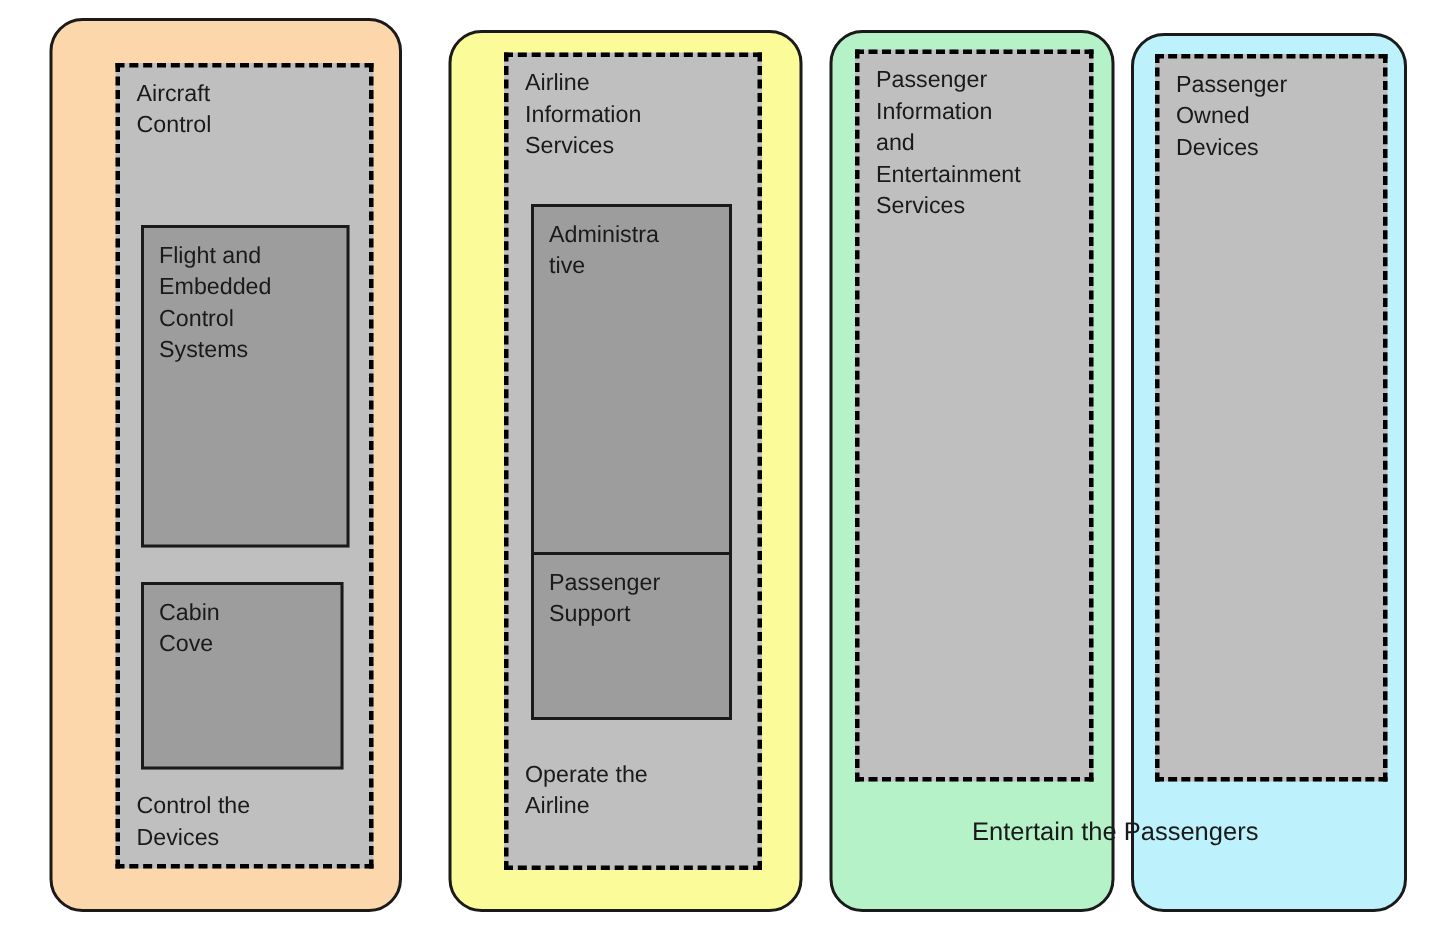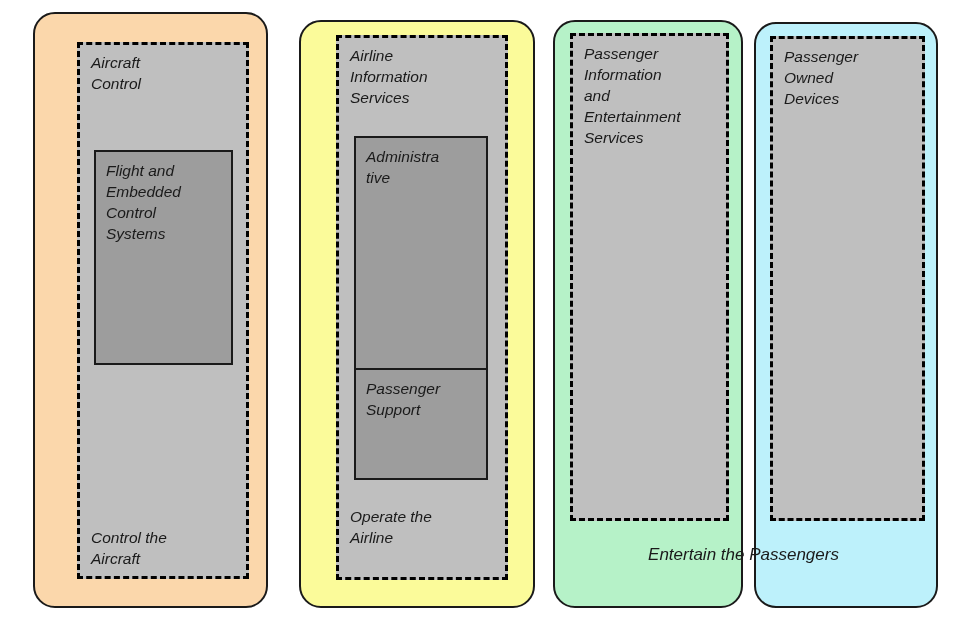--- a/index.html
+++ b/index.html
@@ -10,21 +10,20 @@
     width: 968px;
     height: 632px;
     background: #ffffff;
     font-family: "Liberation Sans", sans-serif;
     overflow: hidden;
   }
   #stage {
     position: relative;
     width: 968px;
     height: 632px;
-    font-style: italic;
   }
 
   
   .domain {
     position: absolute;
     box-sizing: border-box;
     border: 2px solid #1a1a1a;
     border-radius: 22px;
   }
   .domain.orange { background: #fbd7ab; }
@@ -101,23 +100,27 @@
     <div class="panel-title">Aircraft
 Control</div>
 
     <div class="subbox" style="left:14px; top:105px; width:139px; height:215px;">
       <div class="subbox-label">Flight and
 Embedded
 Control
 Systems</div>
     </div>
 
+    <div class="subbox" style="left:14px; top:343px; width:135px; height:125px;">
+      <div class="subbox-label">Cabin
+Cove</div>
+    </div>
 
     <div class="panel-footer" style="top:482px;">Control the
-Aircraft</div>
+Devices</div>
   </div>
 
   <div class="domain yellow" style="left:299px; top:20px; width:236px; height:588px;">
   </div>
 
   <div class="panel" style="left:336px; top:35px; width:172px; height:545px;">
     <div class="panel-title">Airline
 Information
 Services</div>
 

